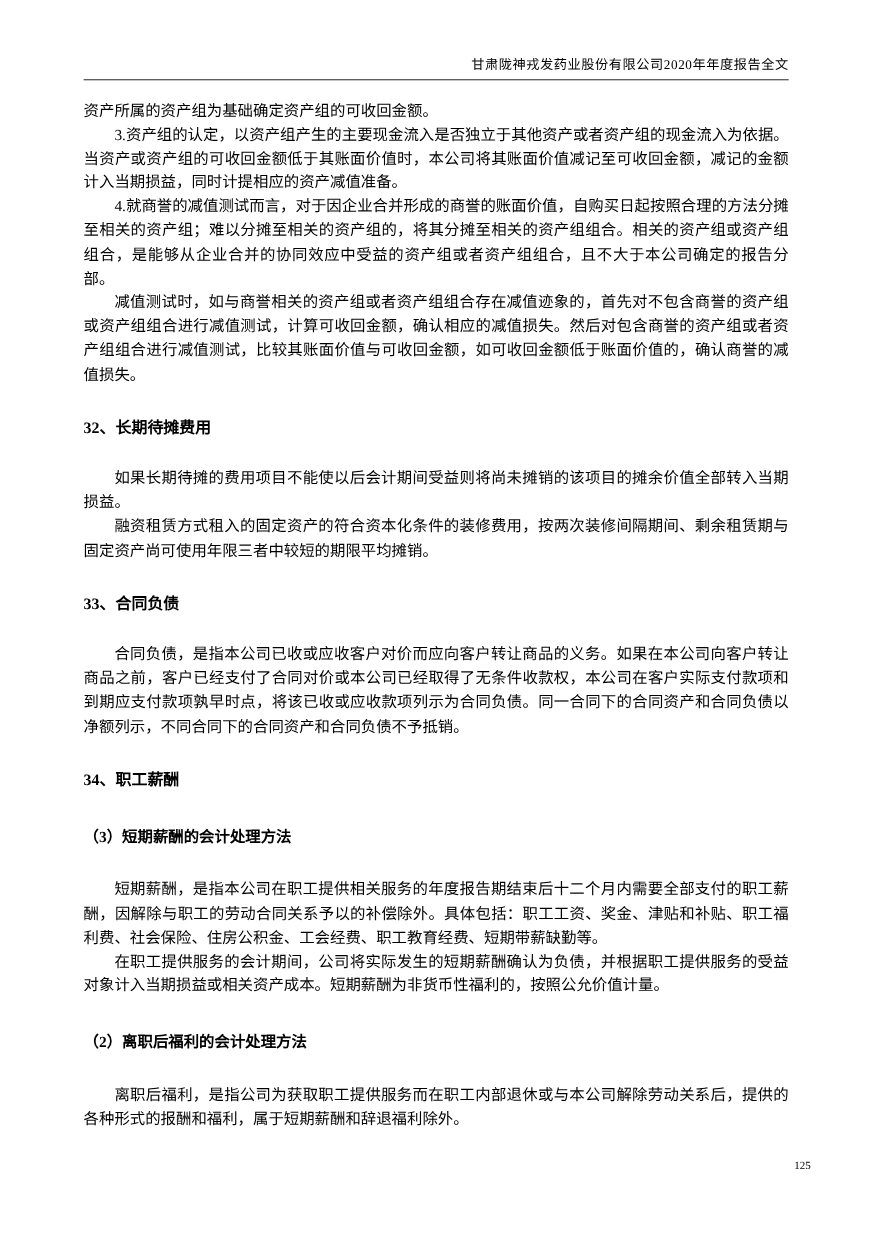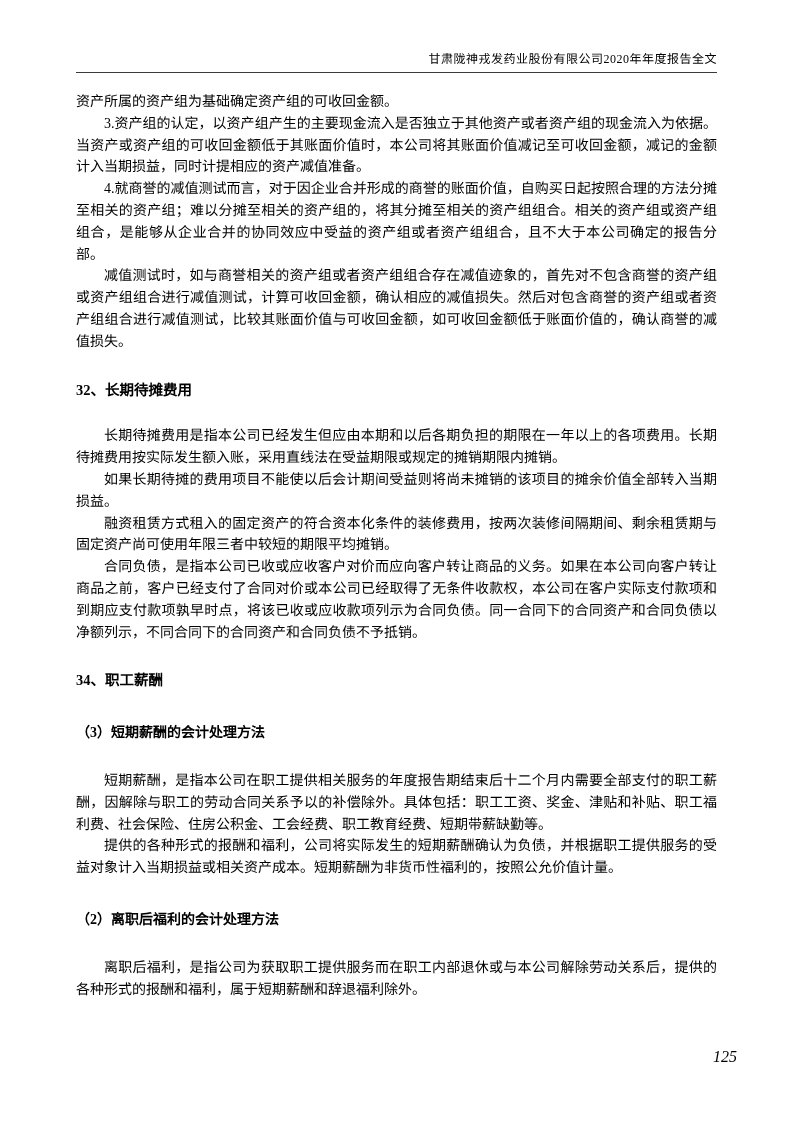--- a/index.html
+++ b/index.html
@@ -53,48 +53,47 @@
   }
   .sub-heading {
     font-size: 14px;
     font-weight: bold;
     margin: 30px 0 26px 0;
   }
   .page-number {
     position: absolute;
     right: 56px;
     bottom: 56px;
-    font-size: 16px;
-    font-style: italic;
+    font-size: 10px;
   }
 </style>
 </head>
 <body>
 
 <div class="page">
 
   <header>
     <div class="header-title">甘肃陇神戎发药业股份有限公司2020年年度报告全文</div>
     <hr class="header-rule">
   </header>
 
   <main class="content" id="content">
       <p class="para no-indent">资产所属的资产组为基础确定资产组的可收回金额。</p>
       <p class="para">3.资产组的认定，以资产组产生的主要现金流入是否独立于其他资产或者资产组的现金流入为依据。当资产或资产组的可收回金额低于其账面价值时，本公司将其账面价值减记至可收回金额，减记的金额计入当期损益，同时计提相应的资产减值准备。</p>
       <p class="para">4.就商誉的减值测试而言，对于因企业合并形成的商誉的账面价值，自购买日起按照合理的方法分摊至相关的资产组；难以分摊至相关的资产组的，将其分摊至相关的资产组组合。相关的资产组或资产组组合，是能够从企业合并的协同效应中受益的资产组或者资产组组合，且不大于本公司确定的报告分部。</p>
       <p class="para">减值测试时，如与商誉相关的资产组或者资产组组合存在减值迹象的，首先对不包含商誉的资产组或资产组组合进行减值测试，计算可收回金额，确认相应的减值损失。然后对包含商誉的资产组或者资产组组合进行减值测试，比较其账面价值与可收回金额，如可收回金额低于账面价值的，确认商誉的减值损失。</p>
       <h2 class="section-heading">32、长期待摊费用</h2>
-      <p class="para">长期待摊费用是指本公司已经发生但应由本期和以后各期负担的期限在一年以上的各项费用。长期待摊费用按实际发生额入账，采用直线法在受益期限或规定的摊销期限内摊销。</p>
       <p class="para">如果长期待摊的费用项目不能使以后会计期间受益则将尚未摊销的该项目的摊余价值全部转入当期损益。</p>
       <p class="para">融资租赁方式租入的固定资产的符合资本化条件的装修费用，按两次装修间隔期间、剩余租赁期与固定资产尚可使用年限三者中较短的期限平均摊销。</p>
+      <h2 class="section-heading">33、合同负债</h2>
       <p class="para">合同负债，是指本公司已收或应收客户对价而应向客户转让商品的义务。如果在本公司向客户转让商品之前，客户已经支付了合同对价或本公司已经取得了无条件收款权，本公司在客户实际支付款项和到期应支付款项孰早时点，将该已收或应收款项列示为合同负债。同一合同下的合同资产和合同负债以净额列示，不同合同下的合同资产和合同负债不予抵销。</p>
       <h2 class="section-heading">34、职工薪酬</h2>
       <h3 class="sub-heading">（3）短期薪酬的会计处理方法</h3>
       <p class="para">短期薪酬，是指本公司在职工提供相关服务的年度报告期结束后十二个月内需要全部支付的职工薪酬，因解除与职工的劳动合同关系予以的补偿除外。具体包括：职工工资、奖金、津贴和补贴、职工福利费、社会保险、住房公积金、工会经费、职工教育经费、短期带薪缺勤等。</p>
-      <p class="para">提供的各种形式的报酬和福利，公司将实际发生的短期薪酬确认为负债，并根据职工提供服务的受益对象计入当期损益或相关资产成本。短期薪酬为非货币性福利的，按照公允价值计量。</p>
+      <p class="para">在职工提供服务的会计期间，公司将实际发生的短期薪酬确认为负债，并根据职工提供服务的受益对象计入当期损益或相关资产成本。短期薪酬为非货币性福利的，按照公允价值计量。</p>
       <h3 class="sub-heading">（2）离职后福利的会计处理方法</h3>
       <p class="para">离职后福利，是指公司为获取职工提供服务而在职工内部退休或与本公司解除劳动关系后，提供的各种形式的报酬和福利，属于短期薪酬和辞退福利除外。</p>
     </main>
 
   <footer>
     <span class="page-number">125</span>
   </footer>
 
 </div>
 

